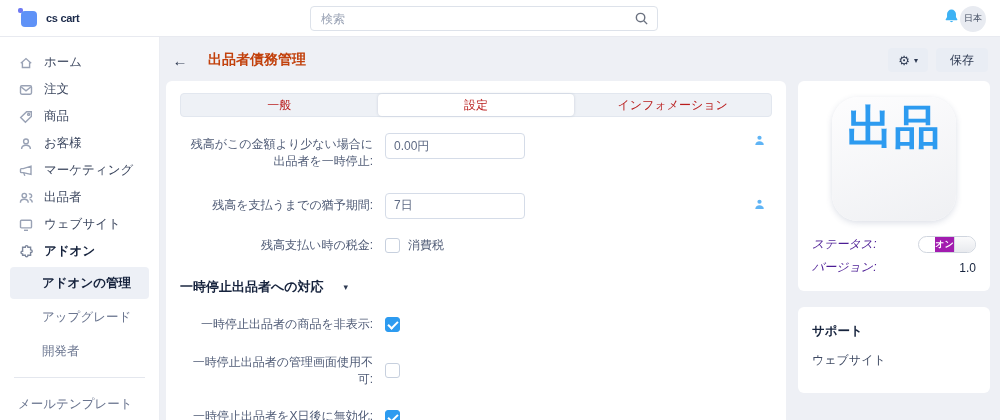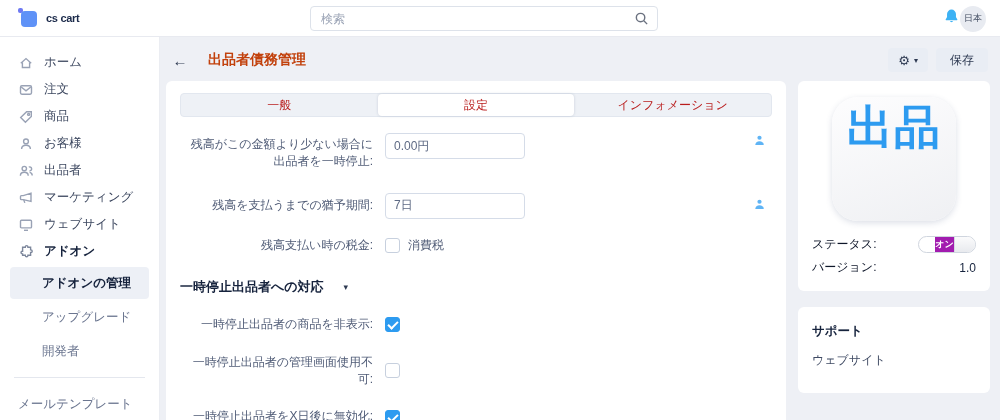--- a/index.html
+++ b/index.html
@@ -66,21 +66,21 @@
   .section-head { display:flex; align-items:center; gap:20px; margin:24px 0 20px 0; cursor:pointer; }
   .section-title { font-size:13px; font-weight:bold; color:#16233d; }
   .section-caret { font-size:9px; color:#2e3a52; }
 
   
   .right-col { width:192px; flex:none; display:flex; flex-direction:column; gap:16px; }
   .card { background:#fff; border-radius:6px; padding:12px 14px; }
   .addon-icon { width:124px; height:124px; margin:4px auto 12px auto; border-radius:26px; background:linear-gradient(160deg,#fdfdfe,#eff0f3); box-shadow:0 2px 6px rgba(60,80,120,.18); display:flex; align-items:flex-start; justify-content:center; }
   .addon-icon-text { font-size:46px; font-weight:bold; color:#2d9bf0; letter-spacing:1px; }
   .info-row { display:flex; align-items:center; justify-content:space-between; height:23px; font-size:12px; }
-  .info-label { color:#0f172a; }
+  .info-label { color:#4c1d95;font-style:italic; }
   .info-value { color:#16233d; }
   .toggle { width:58px; height:17px; border-radius:9px; border:1px solid #cfd5de; display:flex; overflow:hidden; cursor:pointer; }
   .toggle-on { flex:1; background:#a21caf; color:#fff; font-size:9px; font-weight:bold; display:flex; align-items:center; justify-content:center;margin-left:16px; }
   .toggle-knob { width:21px; background:linear-gradient(#fbfbfc,#e8eaee); border-left:1px solid #d5dae2; }
   .star { font-size:15px; color:#2e3a52; cursor:pointer; }
   .support-card { flex:1; }
   .support-title { font-size:12.5px; font-weight:bold; color:#16233d; margin:4px 0 12px 0; }
   .support-link { font-size:12px; color:#3f4a63; margin-bottom:12px; cursor:pointer; white-space:nowrap; }
 </style>
 </head>
@@ -142,33 +142,33 @@
       </div>
       <div class="side-item">
         <svg class="icon16" viewBox="0 0 16 16" fill="none" stroke="#99a2b5" stroke-width="1.4">
             <circle cx="8" cy="5.4" r="2.4"></circle>
             <path d="M3.6 13c0-2.4 2-3.8 4.4-3.8s4.4 1.4 4.4 3.8"></path>
           </svg>
         <span class="lbl">お客様</span>
       </div>
       <div class="side-item">
         <svg class="icon16" viewBox="0 0 16 16" fill="none" stroke="#99a2b5" stroke-width="1.4">
+            <path d="M13 3.2v8.2L5.3 9.6H3.4a.9.9 0 0 1-.9-.9V6.5a.9.9 0 0 1 .9-.9h1.9z"></path>
+            <path d="M5.8 9.9l1 3"></path>
+          </svg>
+        <span class="lbl">マーケティング</span>
+      </div>
+      <div class="side-item">
+        <svg class="icon16" viewBox="0 0 16 16" fill="none" stroke="#99a2b5" stroke-width="1.4">
             <circle cx="6.3" cy="5.6" r="2.2"></circle>
             <path d="M2.4 12.8c0-2.2 1.7-3.5 3.9-3.5s3.9 1.3 3.9 3.5"></path>
             <path d="M10.8 4.1a2 2 0 1 1 .6 3.8"></path>
             <path d="M11.6 9.4c1.6.3 2.6 1.5 2.6 3.1"></path>
           </svg>
         <span class="lbl">出品者</span>
-      </div>
-      <div class="side-item">
-        <svg class="icon16" viewBox="0 0 16 16" fill="none" stroke="#99a2b5" stroke-width="1.4">
-            <path d="M13 3.2v8.2L5.3 9.6H3.4a.9.9 0 0 1-.9-.9V6.5a.9.9 0 0 1 .9-.9h1.9z"></path>
-            <path d="M5.8 9.9l1 3"></path>
-          </svg>
-        <span class="lbl">マーケティング</span>
       </div>
       <div class="side-item">
         <svg class="icon16" viewBox="0 0 16 16" fill="none" stroke="#99a2b5" stroke-width="1.4">
             <rect x="2.5" y="3.3" width="11" height="7.6" rx="1"></rect>
             <path d="M6 13.3h4"></path>
           </svg>
         <span class="lbl">ウェブサイト</span>
       </div>
       <div class="side-item bold">
         <svg class="icon16" viewBox="0 0 16 16" fill="none" stroke="#7d879c" stroke-width="1.4">

